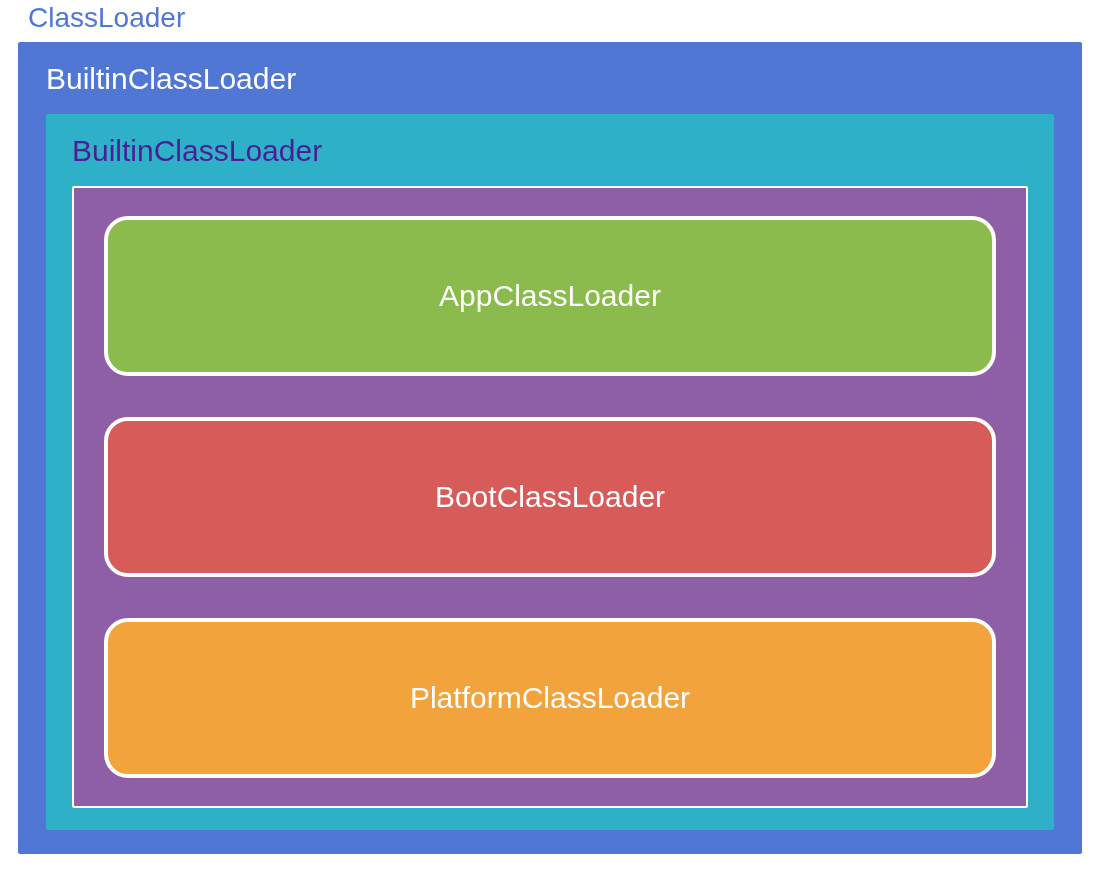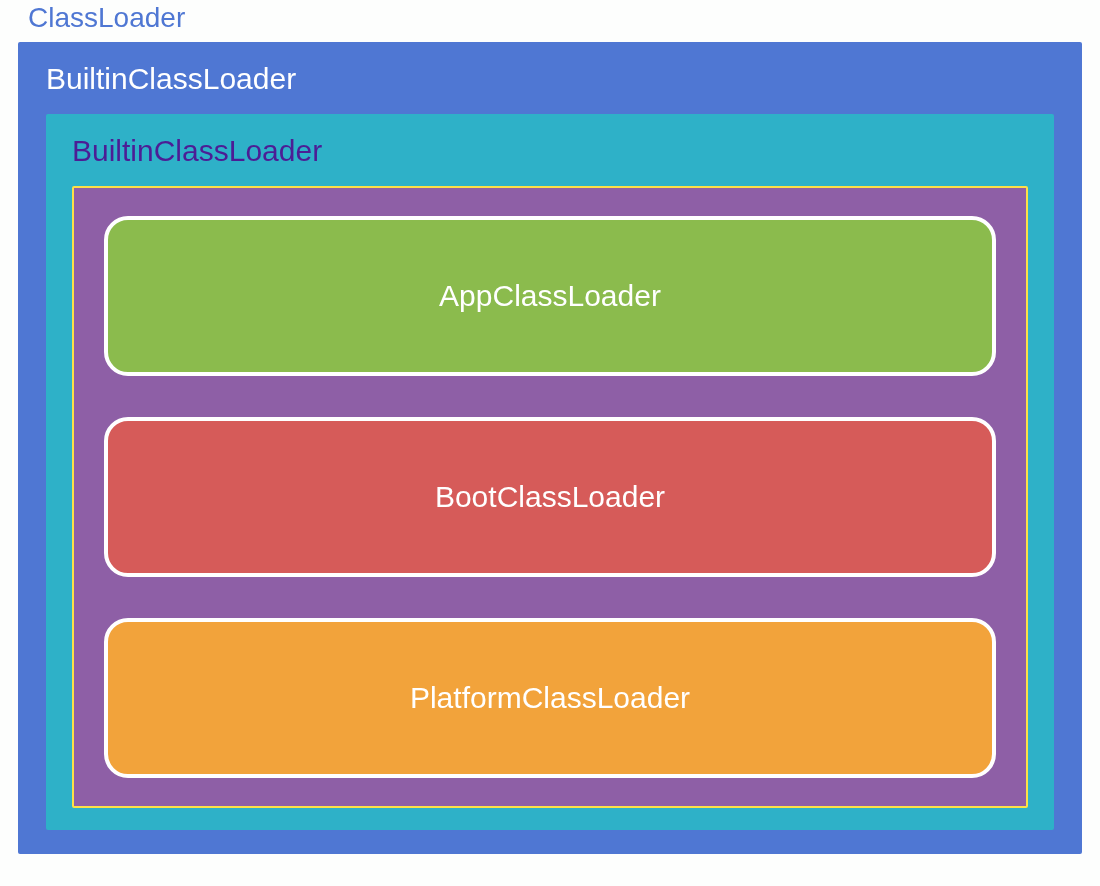--- a/index.html
+++ b/index.html
@@ -59,21 +59,21 @@
       font-weight: 500;
       margin-bottom: 18px;
       margin-top: 8px;
     }
     .box-inner {
       background: #8e5fa6;
       width: 100%;
       height: calc(100% - 60px);
       padding: 28px 30px;
       border-radius: 2px;
-      border: 2px solid #fde047;
+      border: 2px solid #ffffff;
       display: flex;
       flex-direction: column;
       justify-content: space-between;
       gap: 30px;
     }
     .pill {
       flex: 1;
       border: 4px solid #ffffff;
       border-radius: 24px;
       display: flex;

